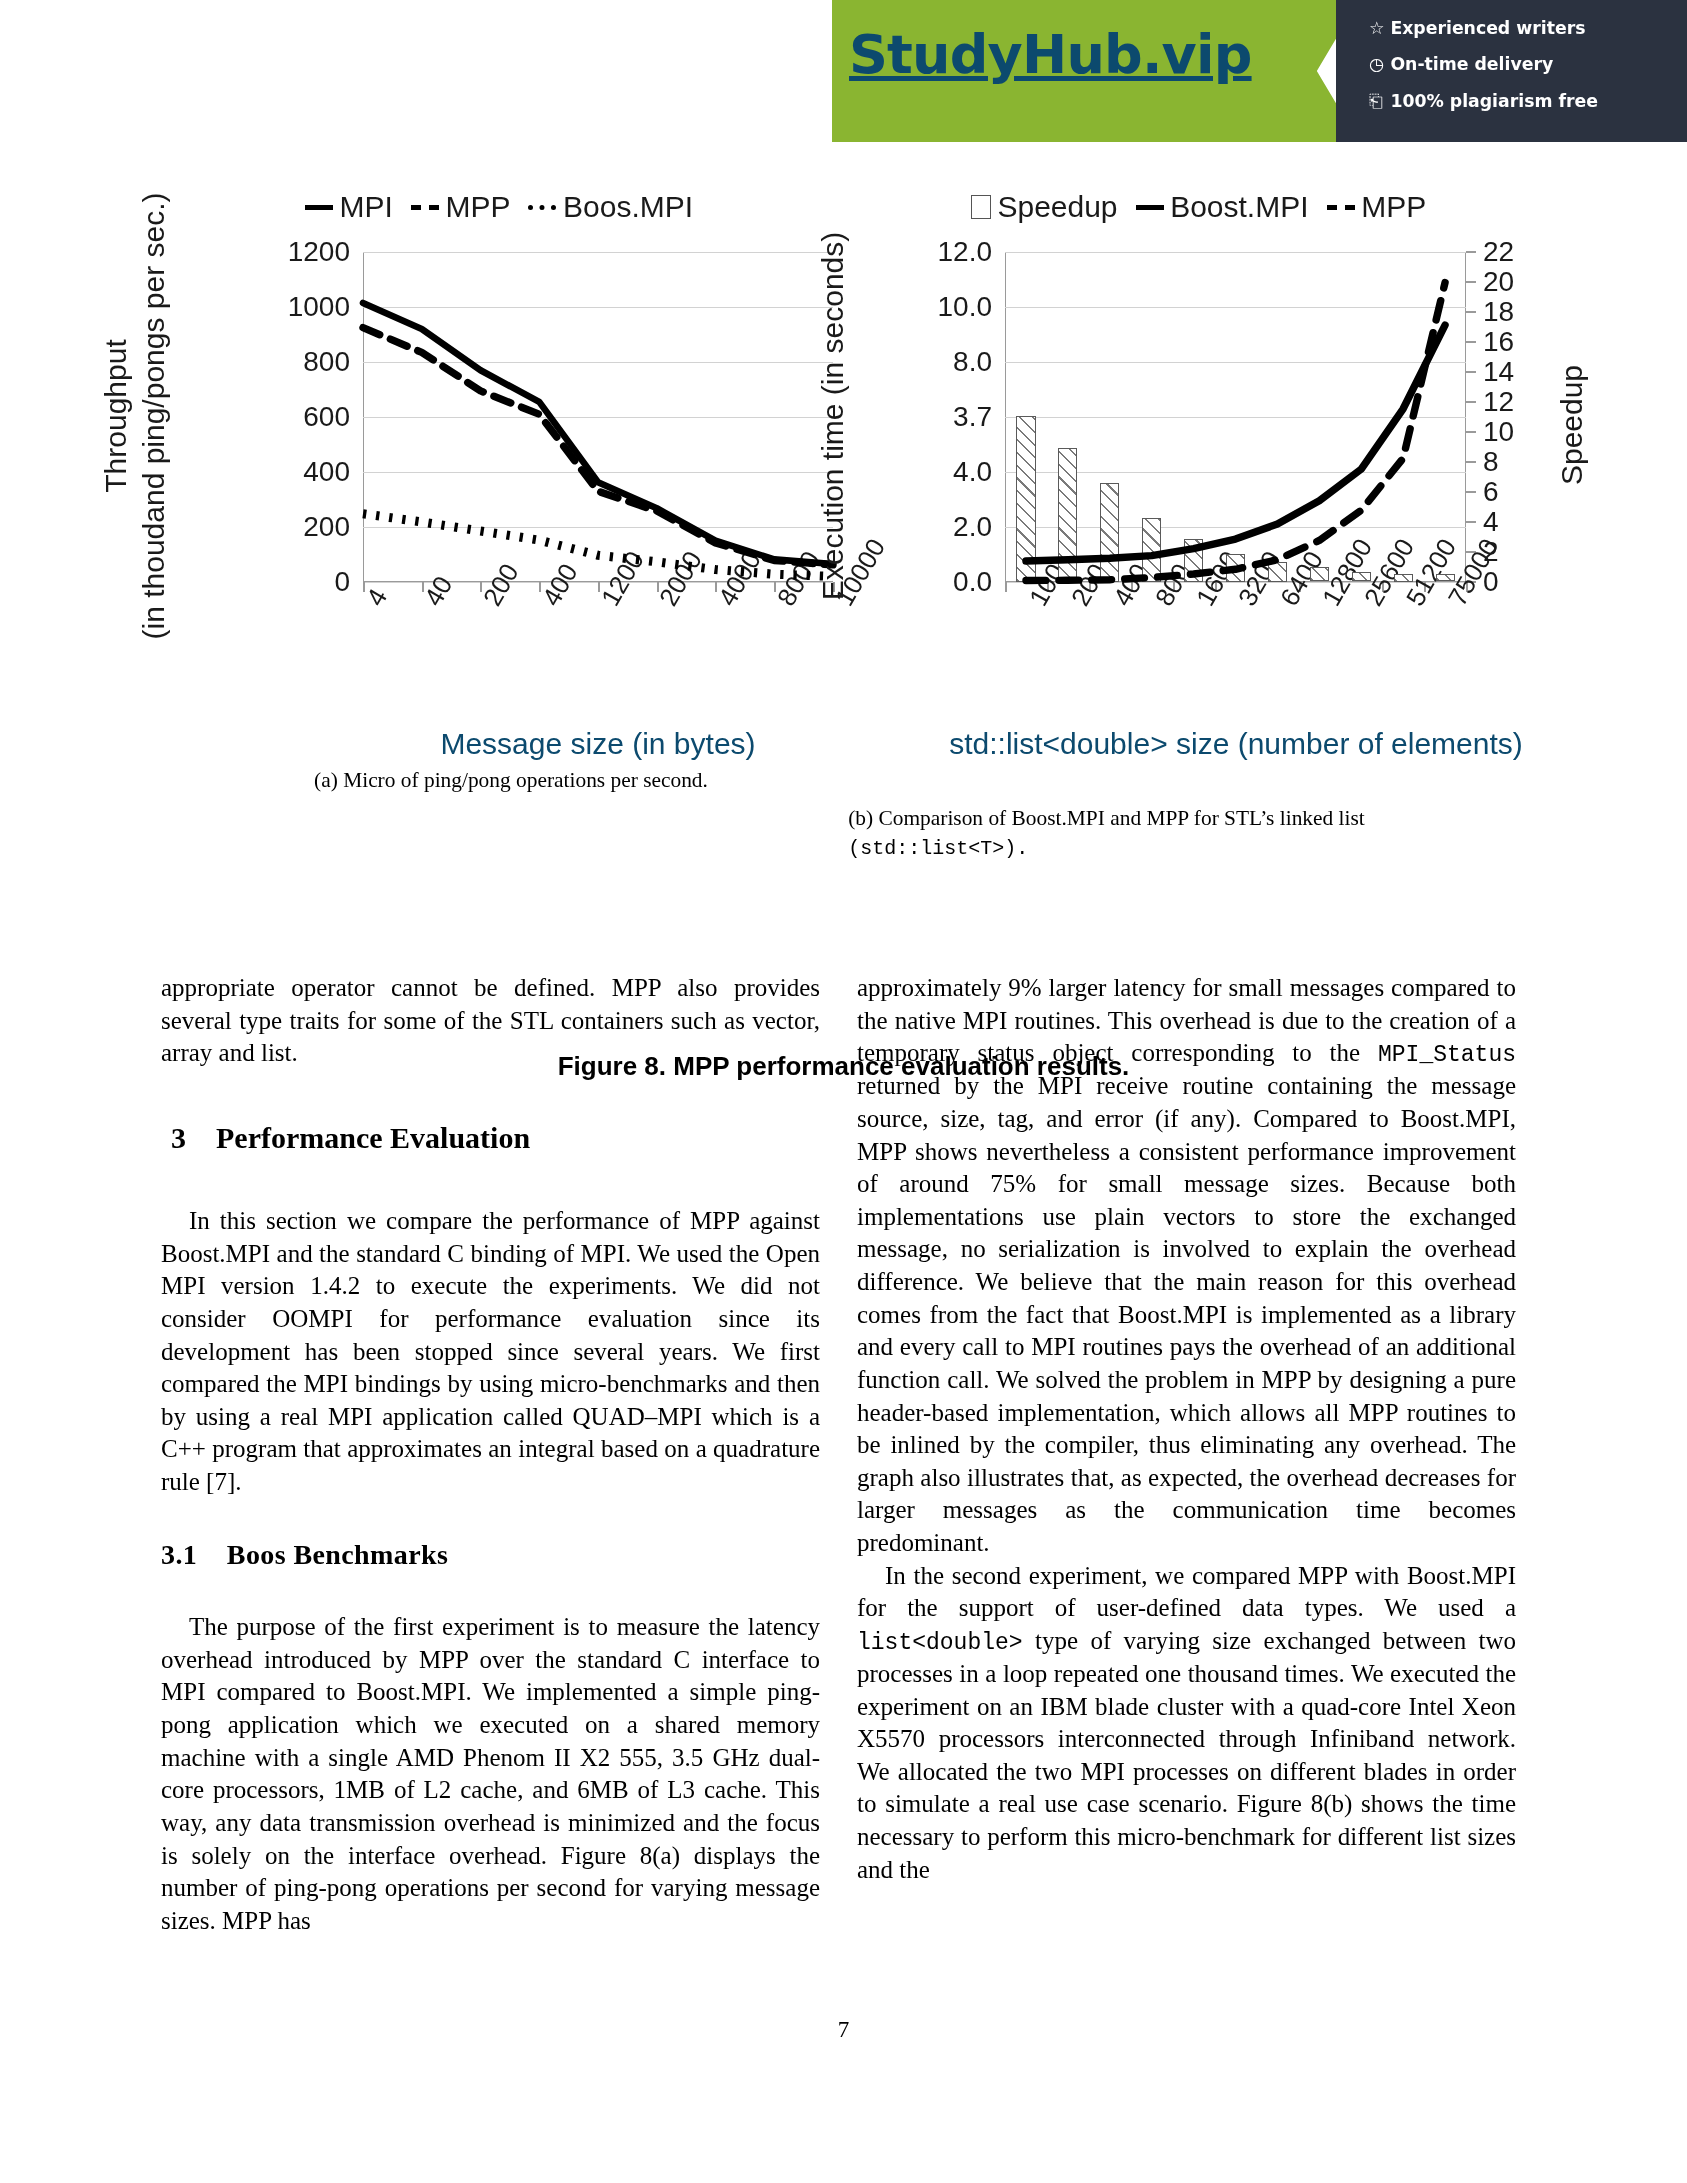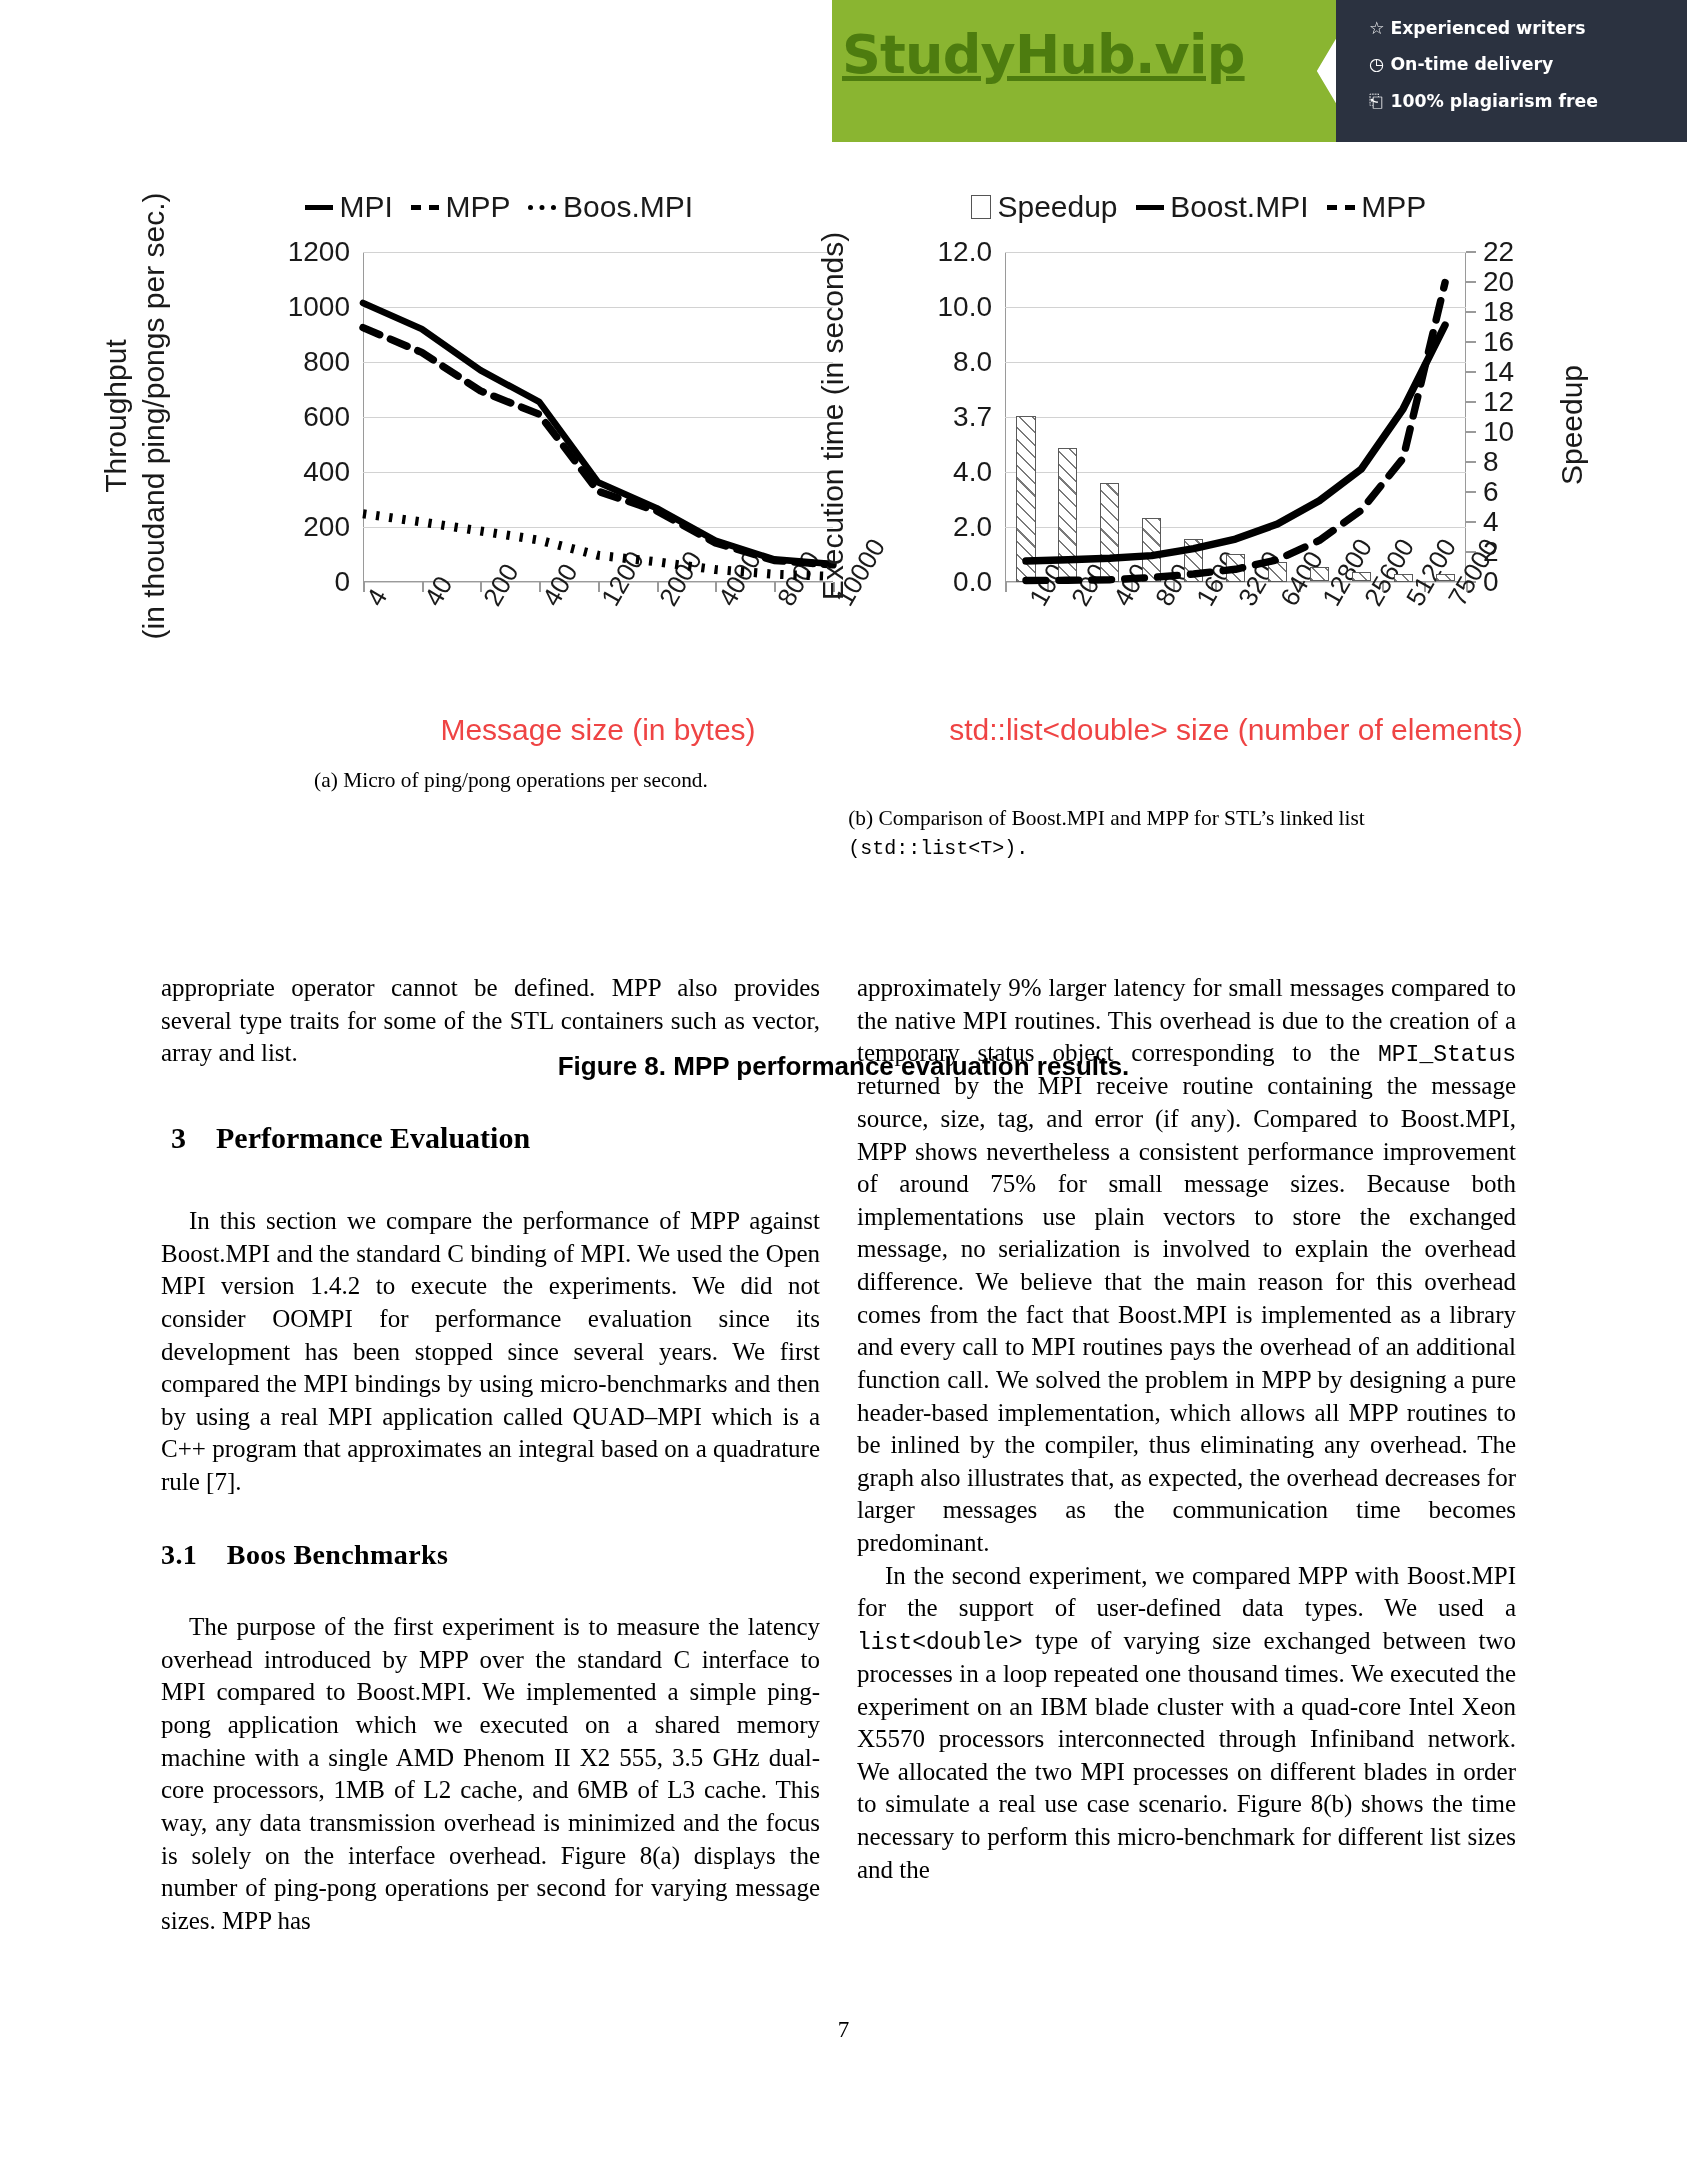--- a/index.html
+++ b/index.html
@@ -17,23 +17,23 @@
   #banner-green {
     position:absolute; left:0; top:0; width:527px; height:142px;
     background:#8ab531;
     clip-path: polygon(0 0, 100% 0, 92% 50%, 100% 100%, 0 100%);
   }
   #banner-dark {
     position:absolute; left:504px; top:0; width:378px; height:142px;
     background:#2b3240;
   }
   #banner-logo {
-    position:absolute; left:10px; top:23px;
+    position:absolute; left:17px; top:23px;
     font-family:"DejaVu Sans", sans-serif;
-    font-weight:bold; font-size:54px; color:#4d7c0f;
+    font-weight:bold; font-size:54px; color:#0c4a6e;
     text-decoration:underline; text-decoration-thickness:5px;
     letter-spacing:-0.8px;
     white-space:nowrap;
   }
   .banner-feat {
     position:absolute; left:33px;
     font-family:"DejaVu Sans", sans-serif;
     font-weight:bold; font-size:17.3px; color:#ffffff;
     white-space:nowrap;
   }
@@ -68,22 +68,22 @@
     white-space:nowrap; transform:translateY(-50%);
   }
   .yticks-r { text-align:left; }
   .xtick-mark { position:absolute; width:1.6px; background:#9a9a9a; }
   .xtick-lab {
     position:absolute; font-family:"Liberation Sans", sans-serif; font-size:26px; color:#1a1a1a;
     white-space:nowrap; transform-origin:left top; transform:rotate(-60deg);
   }
 
   .axis-title {
-    position:absolute; font-family:"Liberation Sans", sans-serif; font-size:30px; color:#ef4444;
-    text-align:center; white-space:nowrap;
+    position:absolute; font-family:"Liberation Sans", sans-serif; font-size:30px; color:#0c4a6e;
+    text-align:center; white-space:nowrap;margin-top:14px;
   }
   .axis-title-v {
     position:absolute; font-family:"Liberation Sans", sans-serif; font-size:30px; color:#1a1a1a;
     white-space:nowrap; transform-origin:center center;
   }
 
   .subcap {
     position:absolute; font-family:"Liberation Serif", serif; font-size:21.4px;
     color:#000; line-height:1.35; text-align:justify;
   }

